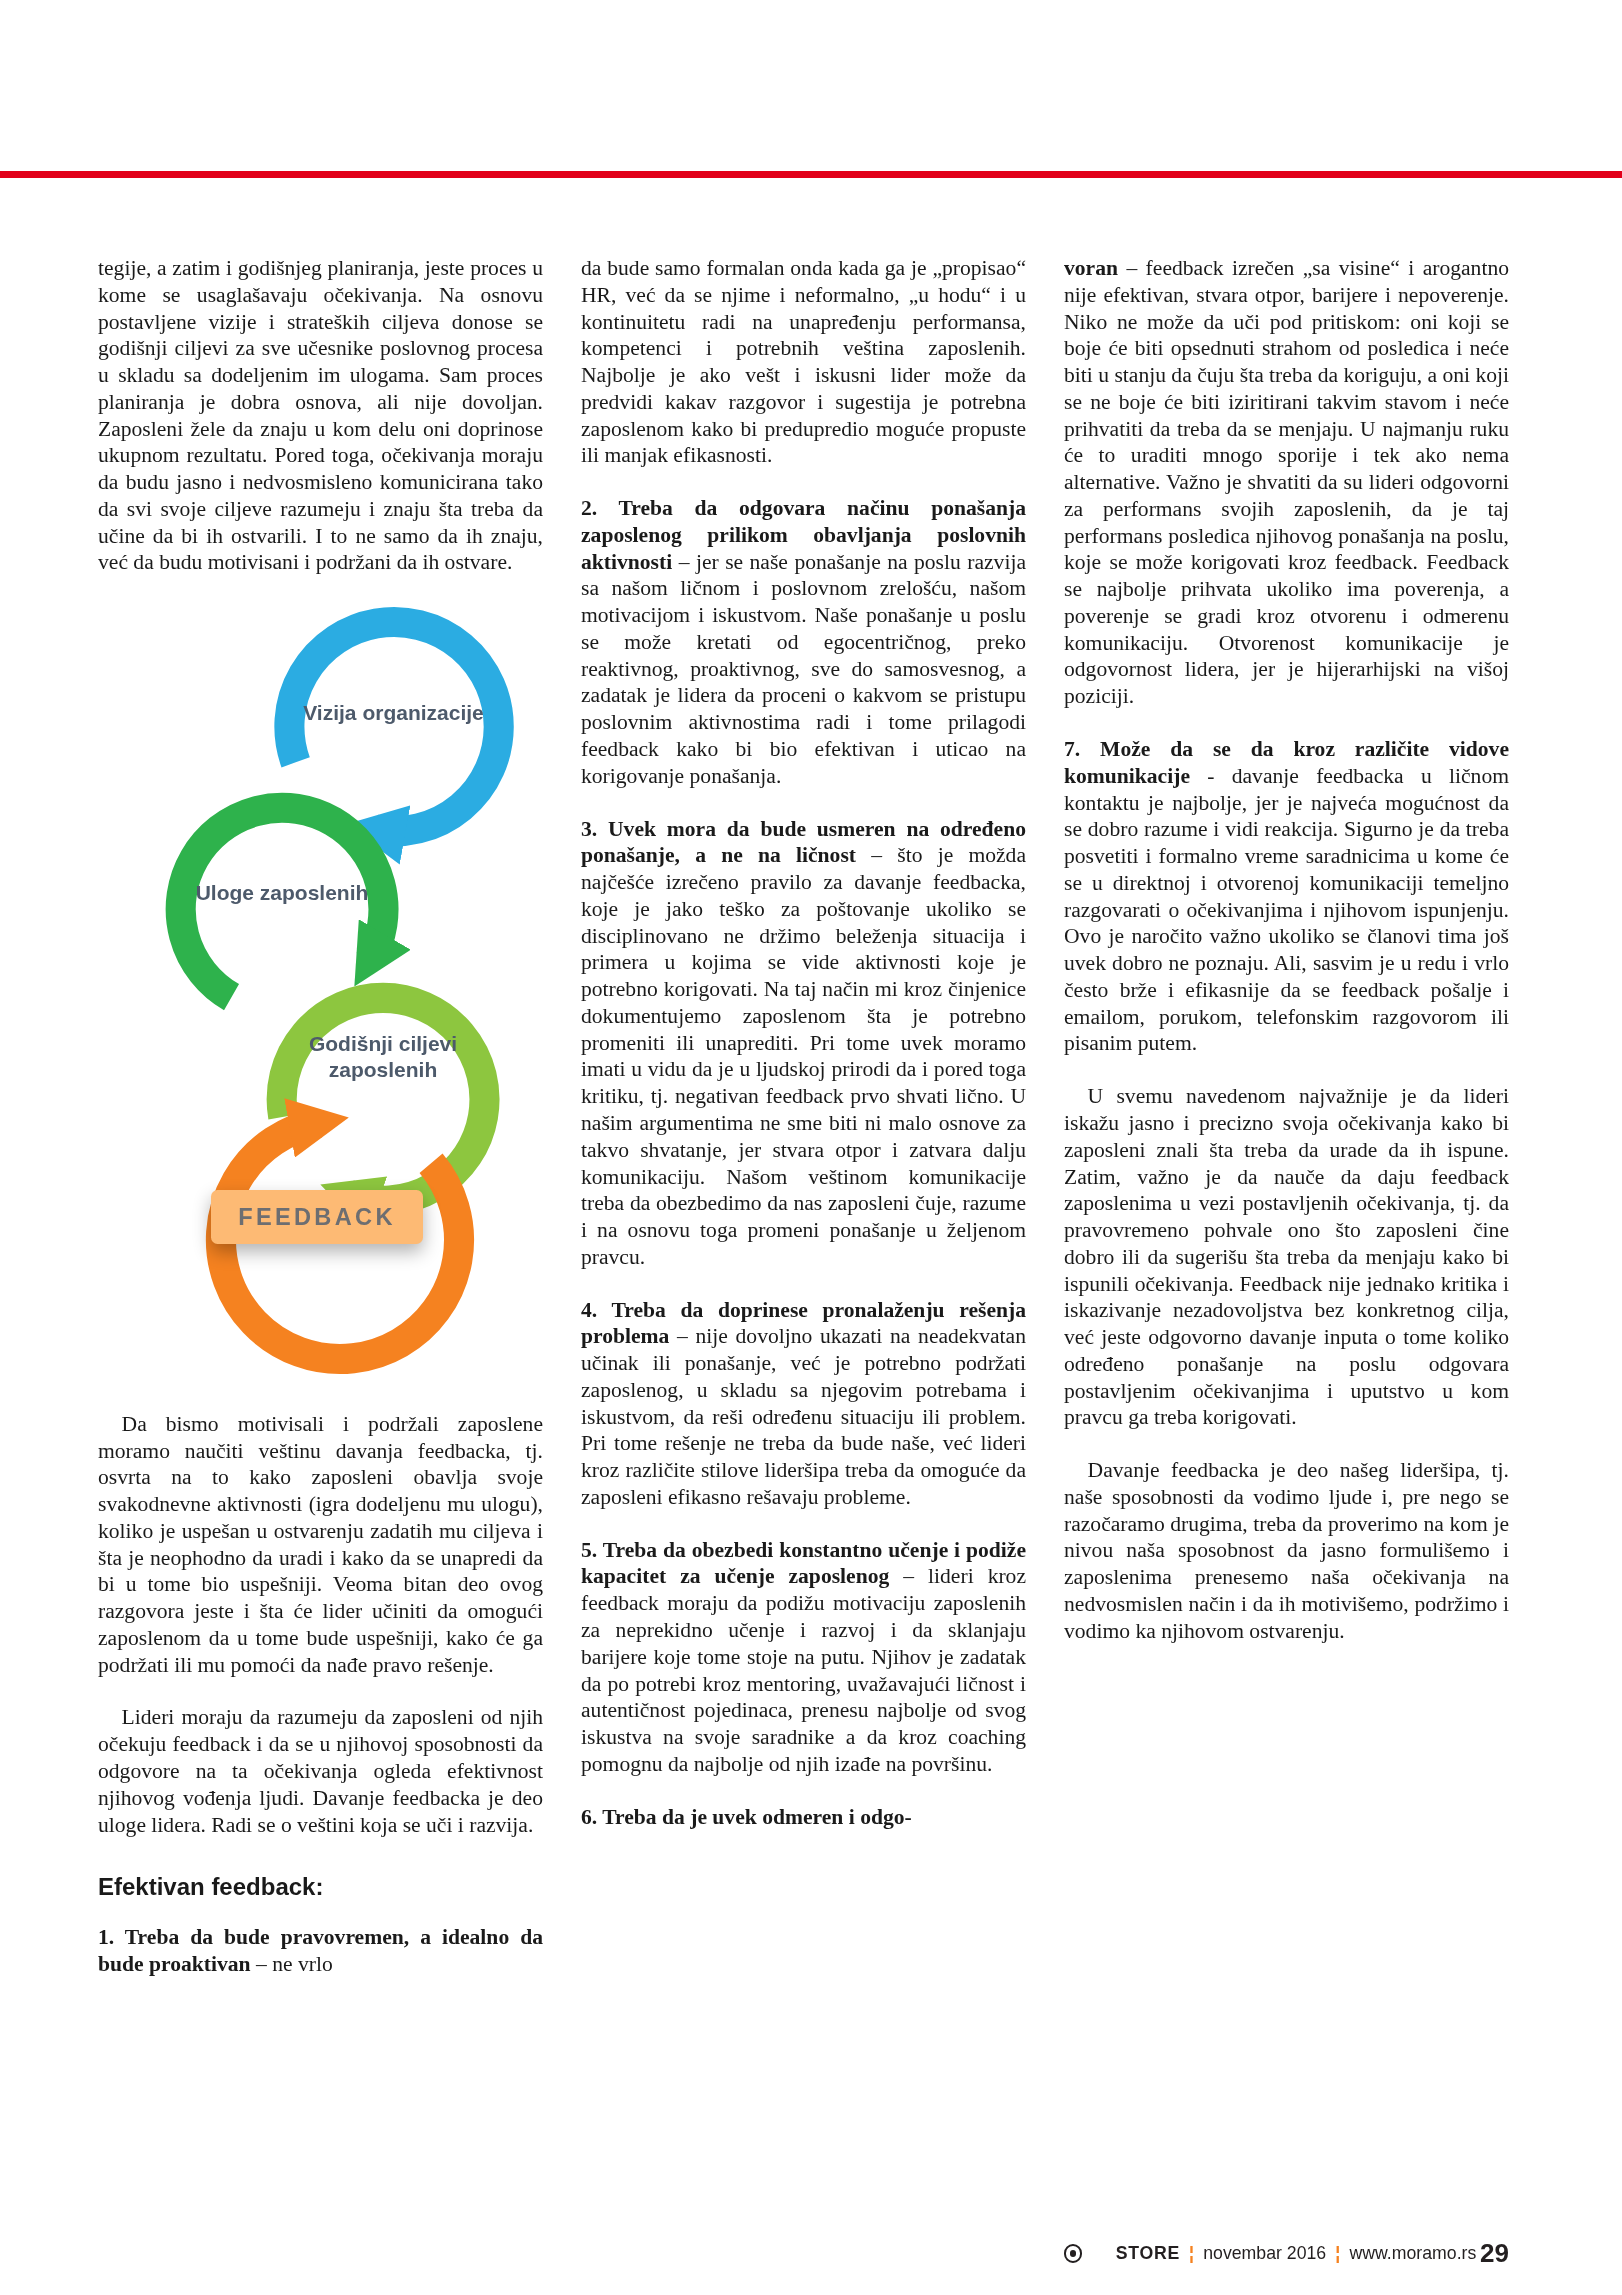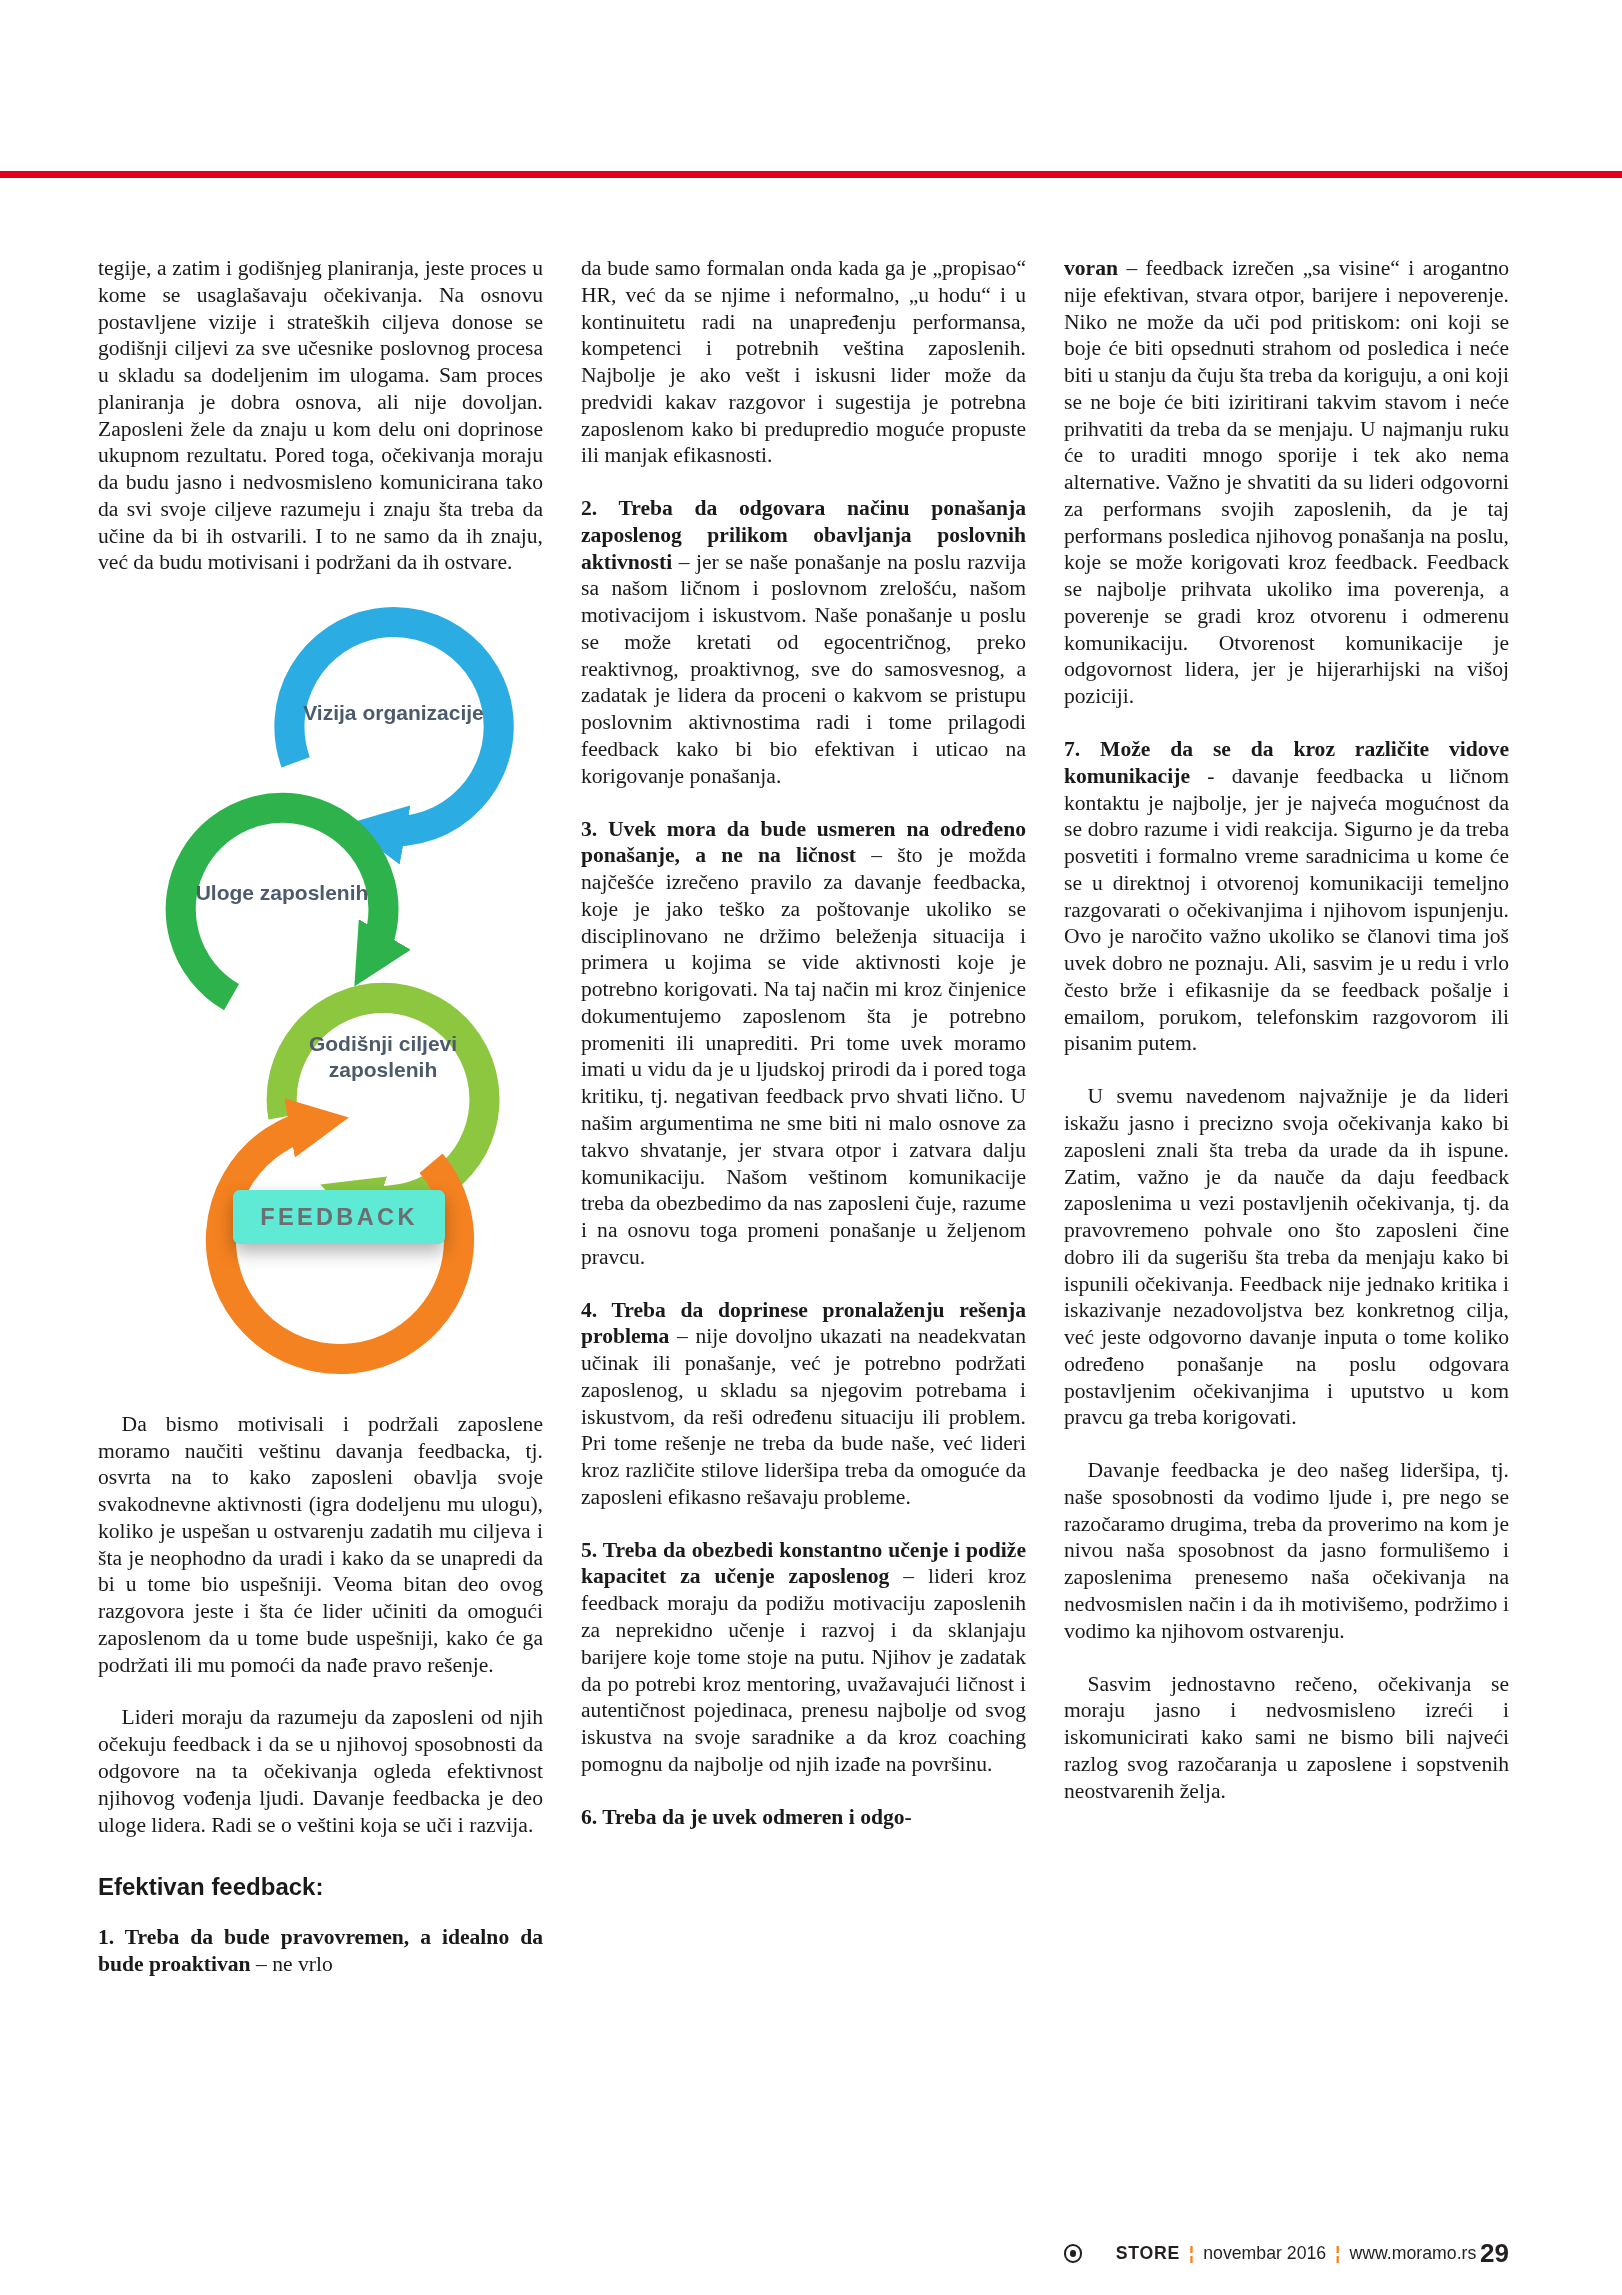--- a/index.html
+++ b/index.html
@@ -13,21 +13,21 @@
   .item b{font-weight:bold;}
   .heading{font-family:"Liberation Sans",sans-serif;font-weight:bold;font-size:24px;margin:34px 0 22px 0;text-align:left;}
   
   .diagram{position:relative;width:445px;height:785px;margin:18.3px 0 23.6px 0;}
   .diagram svg{position:absolute;left:0;top:0;}
   .dlabel{position:absolute;font-family:"Liberation Sans",sans-serif;font-size:21px;line-height:26px;
           color:#4d5a6b;font-weight:600;text-align:center;text-indent:0;}
   .lbl-vision{left:196px;top:98px;width:199px;}
   .lbl-roles{left:86px;top:278px;width:196px;}
   .lbl-goals{left:187px;top:429px;width:196px;}
-  .feedback-box{position:absolute;left:135px;top:588px;width:212px;height:54px;background:#5eead4;
+  .feedback-box{position:absolute;left:113px;top:588px;width:212px;height:54px;background:#fdba74;
           border-radius:6.5px;box-shadow:0 7.9px 18.3px rgba(0,0,0,0.30);display:flex;align-items:center;justify-content:center;
           font-family:"Liberation Sans",sans-serif;font-weight:bold;font-size:23.6px;letter-spacing:3.3px;color:#6d6e71;}
   
   .footer{position:absolute;left:1064px;top:2238px;width:445px;display:flex;align-items:center;
           font-family:"Liberation Sans",sans-serif;font-size:17.7px;color:#231f20;}
   .logo-icon{width:18.3px;height:18.3px;border:2.6px solid #231f20;border-radius:50%;display:inline-flex;
           align-items:center;justify-content:center;margin-right:6.5px;box-sizing:border-box;}
   .logo-icon::after{content:"";width:6.5px;height:6.5px;background:#231f20;border-radius:50%;}
   .logo-text{font-weight:bold;letter-spacing:0.7px;margin-left:27px;}
   .footer .sep{color:#f58220;margin:0 9.2px;font-weight:bold;}
@@ -83,21 +83,20 @@
     <p class="para item"><b>4. Treba da doprinese pronalaženju rešenja problema</b><span> – nije dovoljno ukazati na neadekvatan učinak ili ponašanje, već je potrebno podržati zaposlenog, u skladu sa njegovim potrebama i iskustvom, da reši određenu situaciju ili problem. Pri tome rešenje ne treba da bude naše, već lideri kroz različite stilove lideršipa treba da omoguće da zaposleni efikasno rešavaju probleme.</span></p>
     <p class="para item"><b>5. Treba da obezbedi konstantno učenje i podiže kapacitet za učenje zaposlenog</b><span> – lideri kroz feedback moraju da podižu motivaciju zaposlenih za neprekidno učenje i razvoj i da sklanjaju barijere koje tome stoje na putu. Njihov je zadatak da po potrebi kroz mentoring, uvažavajući ličnost i autentičnost pojedinaca, prenesu najbolje od svog iskustva na svoje saradnike a da kroz coaching pomognu da najbolje od njih izađe na površinu.</span></p>
     <p class="para item"><b>6. Treba da je uvek odmeren i odgo-</b></p>
   </div>
 
   <div class="col col3">
     <p class="para item"><b>voran</b><span> – feedback izrečen „sa visine“ i arogantno nije efektivan, stvara otpor, barijere i nepoverenje. Niko ne može da uči pod pritiskom: oni koji se boje će biti opsednuti strahom od posledica i neće biti u stanju da čuju šta treba da koriguju, a oni koji se ne boje će biti iziritirani takvim stavom i neće prihvatiti da treba da se menjaju. U najmanju ruku će to uraditi mnogo sporije i tek ako nema alternative. Važno je shvatiti da su lideri odgovorni za performans svojih zaposlenih, da je taj performans posledica njihovog ponašanja na poslu, koje se može korigovati kroz feedback. Feedback se najbolje prihvata ukoliko ima poverenja, a poverenje se gradi kroz otvorenu i odmerenu komunikaciju. Otvorenost komunikacije je odgovornost lidera, jer je hijerarhijski na višoj poziciji.</span></p>
     <p class="para item"><b>7. Može da se da kroz različite vidove komunikacije</b><span> - davanje feedbacka u ličnom kontaktu je najbolje, jer je najveća mogućnost da se dobro razume i vidi reakcija. Sigurno je da treba posvetiti i formalno vreme saradnicima u kome će se u direktnoj i otvorenoj komunikaciji temeljno razgovarati o očekivanjima i njihovom ispunjenju. Ovo je naročito važno ukoliko se članovi tima još uvek dobro ne poznaju. Ali, sasvim je u redu i vrlo često brže i efikasnije da se feedback pošalje i emailom, porukom, telefonskim razgovorom ili pisanim putem.</span></p>
     <p class="para indent"><span>U svemu navedenom najvažnije je da lideri iskažu jasno i precizno svoja očekivanja kako bi zaposleni znali šta treba da urade da ih ispune. Zatim, važno je da nauče da daju feedback zaposlenima u vezi postavljenih očekivanja, tj. da pravovremeno pohvale ono što zaposleni čine dobro ili da sugerišu šta treba da menjaju kako bi ispunili očekivanja. Feedback nije jednako kritika i iskazivanje nezadovoljstva bez konkretnog cilja, već jeste odgovorno davanje inputa o tome koliko određeno ponašanje na poslu odgovara postavljenim očekivanjima i uputstvo u kom pravcu ga treba korigovati.</span></p>
     <p class="para indent"><span>Davanje feedbacka je deo našeg lideršipa, tj. naše sposobnosti da vodimo ljude i, pre nego se razočaramo drugima, treba da proverimo na kom je nivou naša sposobnost da jasno formulišemo i zaposlenima prenesemo naša očekivanja na nedvosmislen način i da ih motivišemo, podržimo i vodimo ka njihovom ostvarenju.</span></p>
-    <p class="para indent"><span>Sasvim jednostavno rečeno, očekivanja se moraju jasno i nedvosmisleno izreći i iskomunicirati kako sami ne bismo bili najveći razlog svog razočaranja u zaposlene i sopstvenih neostvarenih želja.</span></p>
   </div>
 
   <div class="footer">
     <span class="logo-icon"></span>
     <span class="logo-text">STORE</span>
     <span class="sep">¦</span>
     <span>novembar 2016</span>
     <span class="sep">¦</span>
     <span>www.moramo.rs</span>
     <span class="page-number">29</span>

